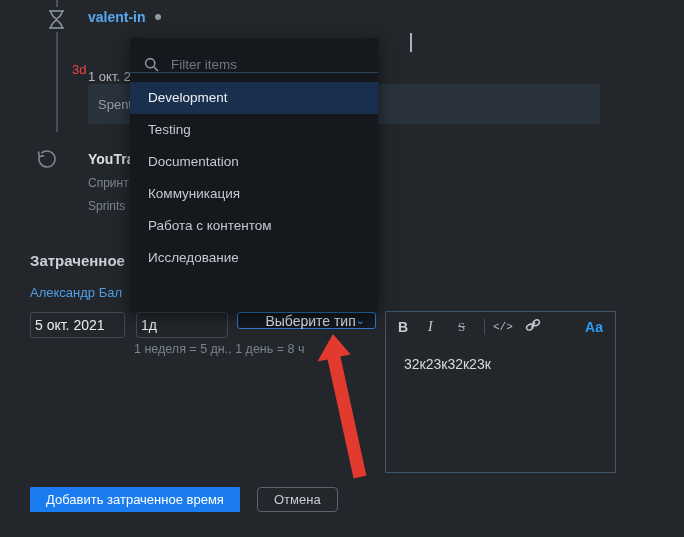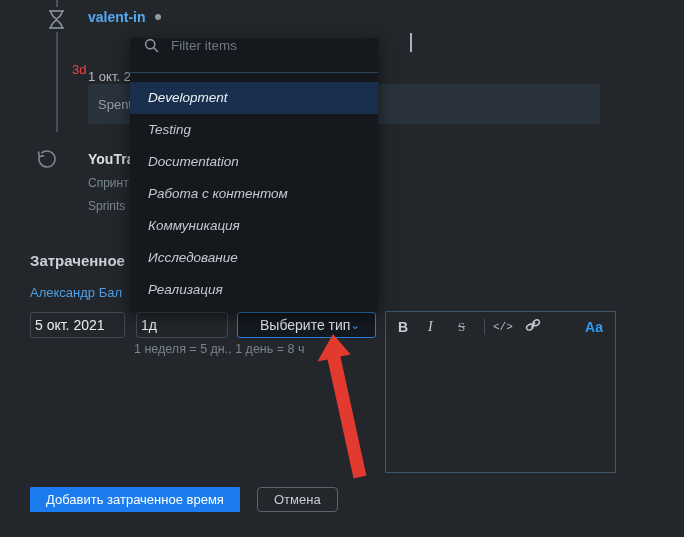--- a/index.html
+++ b/index.html
@@ -35,38 +35,38 @@
   .item2-l2 { left:88px; top:199px; font-size:12px; color:#7b8893; white-space:nowrap; }
 
   
   .form-heading { left:30px; top:252px; font-size:15px; font-weight:600; color:#c9d0d6; white-space:nowrap; }
   .author-link { left:30px; top:285px; font-size:13px; color:#4f9fe6; text-decoration:none; white-space:nowrap; }
   .txt-input { height:26px; background:transparent; border:1px solid #3e4a57; border-radius:3px;
                color:#e8ecef; font-size:14px; padding:0 4px; outline:none;
                font-family:"Liberation Sans","DejaVu Sans",sans-serif; }
   .date-input { left:30px; top:312px; width:95px; }
   .dur-input  { left:136px; top:312px; width:92px; }
-  .type-btn { left:237px; top:312px; width:139px; height:26px; background:#141a21;
+  .type-btn { left:237px; top:312px; width:139px; height:17px; background:#141a21;
               border:1.5px solid #2e7cd3; border-radius:3px; display:flex; align-items:center;
-              justify-content:flex-start; padding:0 10px 0 22px; cursor:pointer;
+              justify-content:flex-end; padding:0 10px 0 22px; cursor:pointer;
               color:#dfe4ea; font-size:14px; }
   .type-chevron { color:#3f9ef5; font-size:11px; line-height:1; }
   .helper-text { left:134px; top:342px; font-size:12.5px; color:#78838d; white-space:nowrap; }
 
   
   .dd-panel { left:130px; top:38px; width:248px; height:274px; background:#15181c;
               box-shadow:0 4px 16px rgba(0,0,0,0.55); z-index:5; }
-  .dd-search { height:34px; display:flex; align-items:flex-start; padding:0 14px; }
+  .dd-search { height:34px; display:flex; align-items:flex-end; padding:0 14px; }
   .dd-search svg { color:#8b949c; }
   .dd-search input { flex:1; margin-left:12px; background:transparent; border:none; outline:none;
                      color:#c3cad1; font-size:13.5px;
                      font-family:"Liberation Sans","DejaVu Sans",sans-serif; }
   .dd-search input::placeholder { color:#6e7984; }
   .dd-divider { height:1px; background:#2b4457; }
-  .dd-list { padding-top:9px;font-style:italic; }
+  .dd-list { padding-top:9px; }
   .dd-item { height:32px; line-height:32px; padding-left:18px; font-size:13.5px;
              color:#c3cad1; cursor:pointer; white-space:nowrap; }
   .dd-item.selected { background:#1a2f4d; color:#edf1f5; }
 
   
   .editor-box { left:385px; top:311px; width:231px; height:162px; border:1px solid #3f566c; }
   .editor-toolbar { display:flex; align-items:center; height:30px; padding:0 12px; gap:0; }
   .tb-btn { background:none; border:none; cursor:pointer; color:#c8ced4; padding:0;
             font-family:"Liberation Serif","DejaVu Serif",serif; }
   .tb-bold { font-weight:700; font-size:14px; font-family:"Liberation Sans",sans-serif; width:30px; text-align:left;}
@@ -137,44 +137,44 @@
       <circle cx="6.2" cy="6.2" r="4.6"></circle>
         <line x1="9.8" y1="9.8" x2="14" y2="14"></line>
     </svg>
     <input placeholder="Filter items" style="">
   </div>
   <div class="dd-divider"></div>
   <div class="dd-list">
     <div class="dd-item selected">Development</div>
     <div class="dd-item">Testing</div>
     <div class="dd-item">Documentation</div>
+    <div class="dd-item">Коммуникация</div>
     <div class="dd-item">Работа с контентом</div>
-    <div class="dd-item">Коммуникация</div>
     <div class="dd-item">Исследование</div>
-    <div class="dd-item">Реализация</div>
   </div>
 </div>
 
 <div class="abs editor-box">
   <div class="editor-toolbar">
     <button class="tb-btn tb-bold">B</button>
     <button class="tb-btn tb-italic">I</button>
     <button class="tb-btn tb-strike">S</button>
     <span class="tb-sep"></span>
     <button class="tb-btn tb-code">&lt;/&gt;</button>
     <button class="tb-btn tb-link">
       <svg width="16" height="14" viewBox="0 0 16 14" fill="none" stroke="currentColor" stroke-width="1.5">
         <path d="M6.5 9.5 L10 4.5"></path>
         <ellipse cx="4.8" cy="9.2" rx="3.4" ry="2.6" transform="rotate(-35 4.8 9.2)"></ellipse>
         <ellipse cx="11.2" cy="4.8" rx="3.4" ry="2.6" transform="rotate(-35 11.2 4.8)"></ellipse>
       </svg>
     </button>
     <span class="tb-spacer"></span>
     <button class="tb-btn tb-aa">Aa</button>
   </div>
+  <div class="editor-content">32к23к32к23к</div>
 </div>
 
 <button class="abs submit-btn">Добавить затраченное время</button>
 <button class="abs cancel-btn">Отмена</button>
 
 <svg class="abs red-arrow" viewBox="0 0 90 160">
   <polygon points="33,9 17.4,36.6 27.6,34.4 53.6,153.4 66.4,150.6 40.4,31.6 50.6,29.4" fill="#e23a2e"></polygon>
 </svg>
 
 </body></html>

